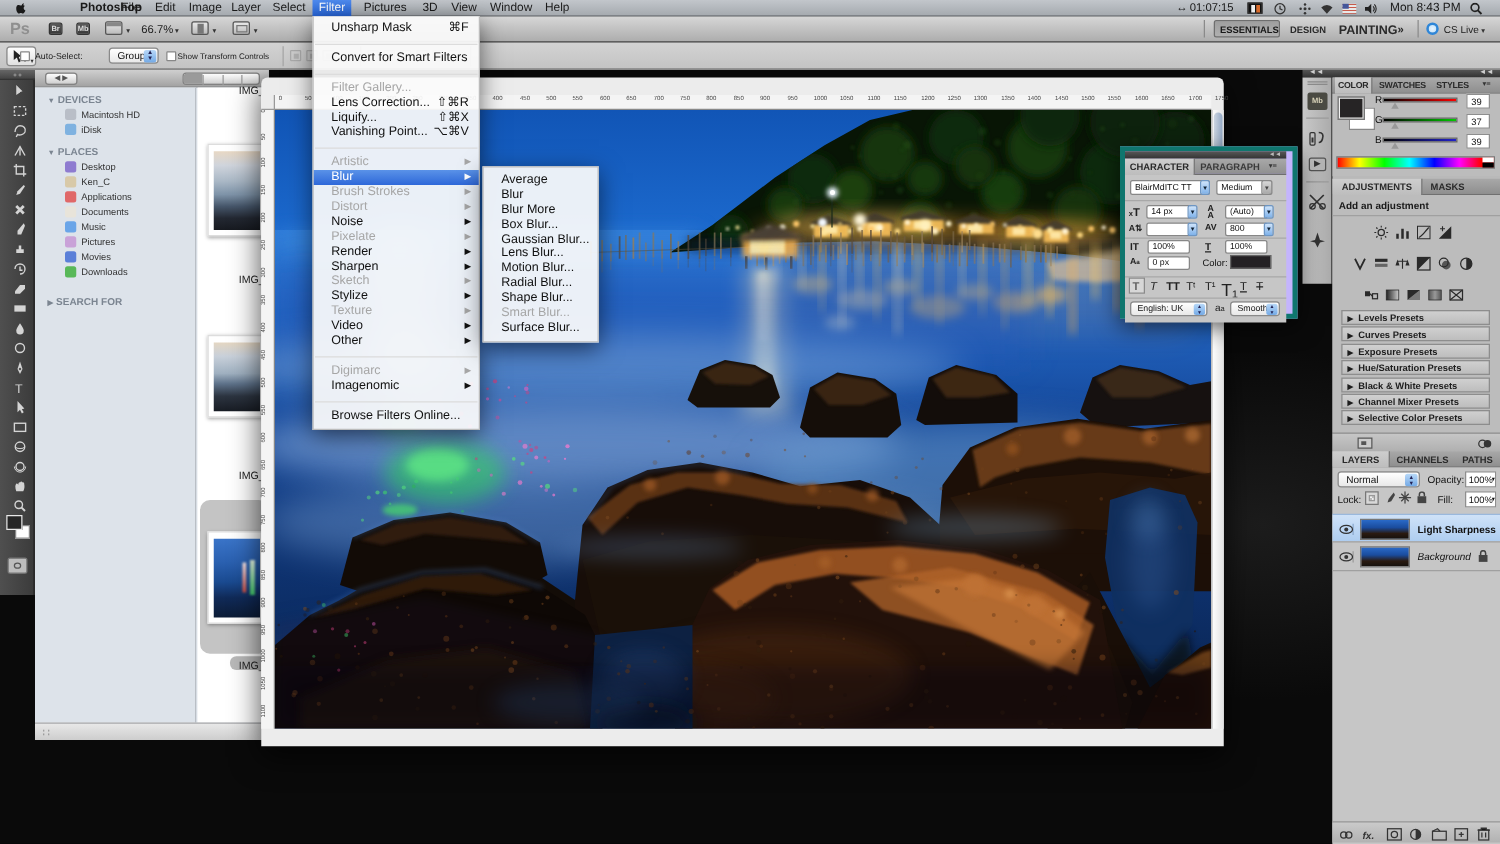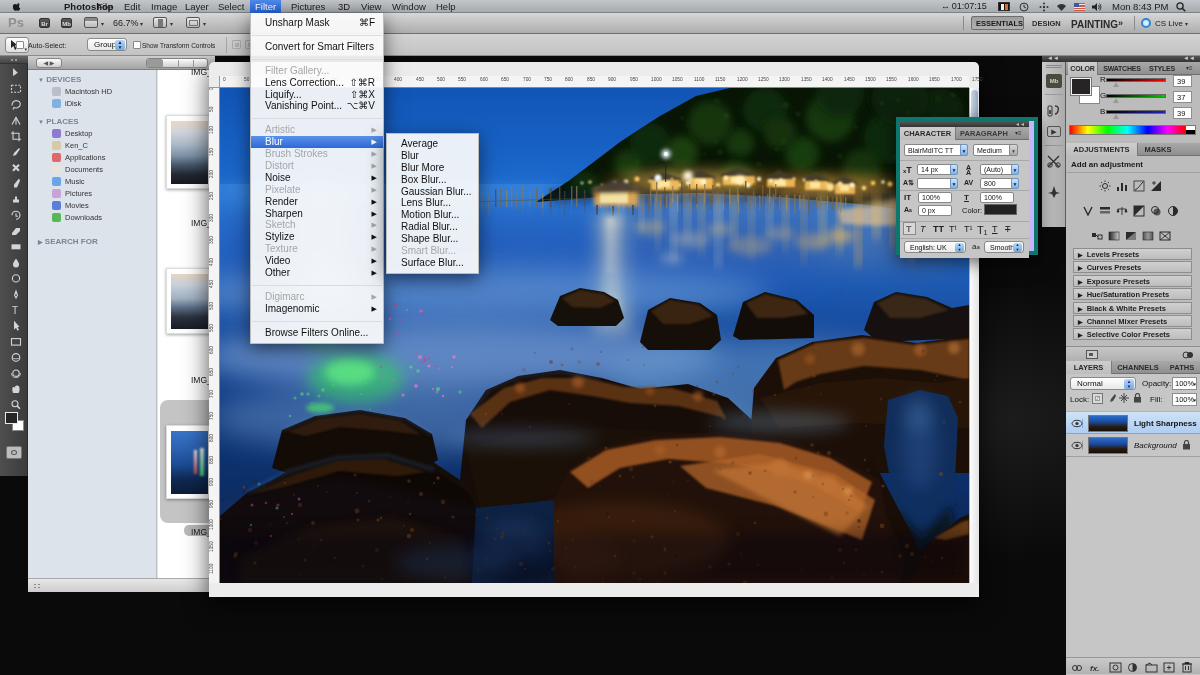--- a/index.html
+++ b/index.html
@@ -1261,21 +1261,21 @@
       <div class="cico" style="left:4px;top:66px;font-size:7px">A<span style="font-size:5px">a</span></div>
       <div class="cfield" style="left:18px;top:65px;width:34px;height:11px;line-height:10px;padding-left:3px">0 px</div>
       <div class="a" style="left:62px;top:66px;font-size:7.5px;color:#111">Color:</div>
       <div class="a" style="left:84px;top:64px;width:33px;height:11px;background:#242124;border:1px solid #666"></div>
       <div class="a" style="left:0;top:81px;width:129px;height:1px;background:#a8a8a8"></div>
       <div class="a" style="left:6px;top:84px;font-size:9px;color:#222"><b>T</b></div>
       <div class="a" style="left:20px;top:84px;font-size:9px;color:#222"><i>T</i></div>
       <div class="a" style="left:33px;top:84px;font-size:9px;color:#222"><b>TT</b></div>
       <div class="a" style="left:49px;top:84px;font-size:9px;color:#222">Tᵗ</div>
       <div class="a" style="left:64px;top:84px;font-size:9px;color:#222">T¹</div>
-      <div class="a" style="left:77px;top:84px;font-size:11px;color:#222">T₁</div>
+      <div class="a" style="left:77px;top:84px;font-size:14px;color:#222">T₁</div>
       <div class="a" style="left:92px;top:84px;font-size:9px;color:#222"><u>T</u></div>
       <div class="a" style="left:105px;top:84px;font-size:9px;color:#222"><s>T</s></div>
       <div class="a" style="left:3px;top:82px;width:13px;height:13px;border:1px solid #8a8a8a;background:rgba(255,255,255,.3)"></div>
       <div class="a" style="left:0;top:98px;width:129px;height:1px;background:#a8a8a8"></div>
       <div class="a" style="left:4px;top:101px;width:62px;height:12px;background:linear-gradient(#fff,#e8e8e8);border:1px solid #8a8a8a;border-radius:3px;font-size:7px;color:#111;line-height:11px;padding-left:5px;top:101px">English: UK<span style="position:absolute;right:1px;top:1px;width:9px;height:9px;background:linear-gradient(#b8d8f8,#74aae6);border-radius:2px;font-size:4px;text-align:center;color:#225;line-height:4.5px">▲<br>▼</span></div>
       <div class="a" style="left:72px;top:102px;font-size:8px;color:#222">a<span style="font-size:6px">a</span></div>
       <div class="a" style="left:84px;top:101px;width:40px;height:12px;background:linear-gradient(#fff,#e8e8e8);border:1px solid #8a8a8a;border-radius:3px;font-size:7px;color:#111;line-height:11px;padding-left:5px">Smooth<span style="position:absolute;right:1px;top:1px;width:9px;height:9px;background:linear-gradient(#b8d8f8,#74aae6);border-radius:2px;font-size:4px;text-align:center;color:#225;line-height:4.5px">▲<br>▼</span></div>
     </div>
   </div>
 <div class="a row2">

